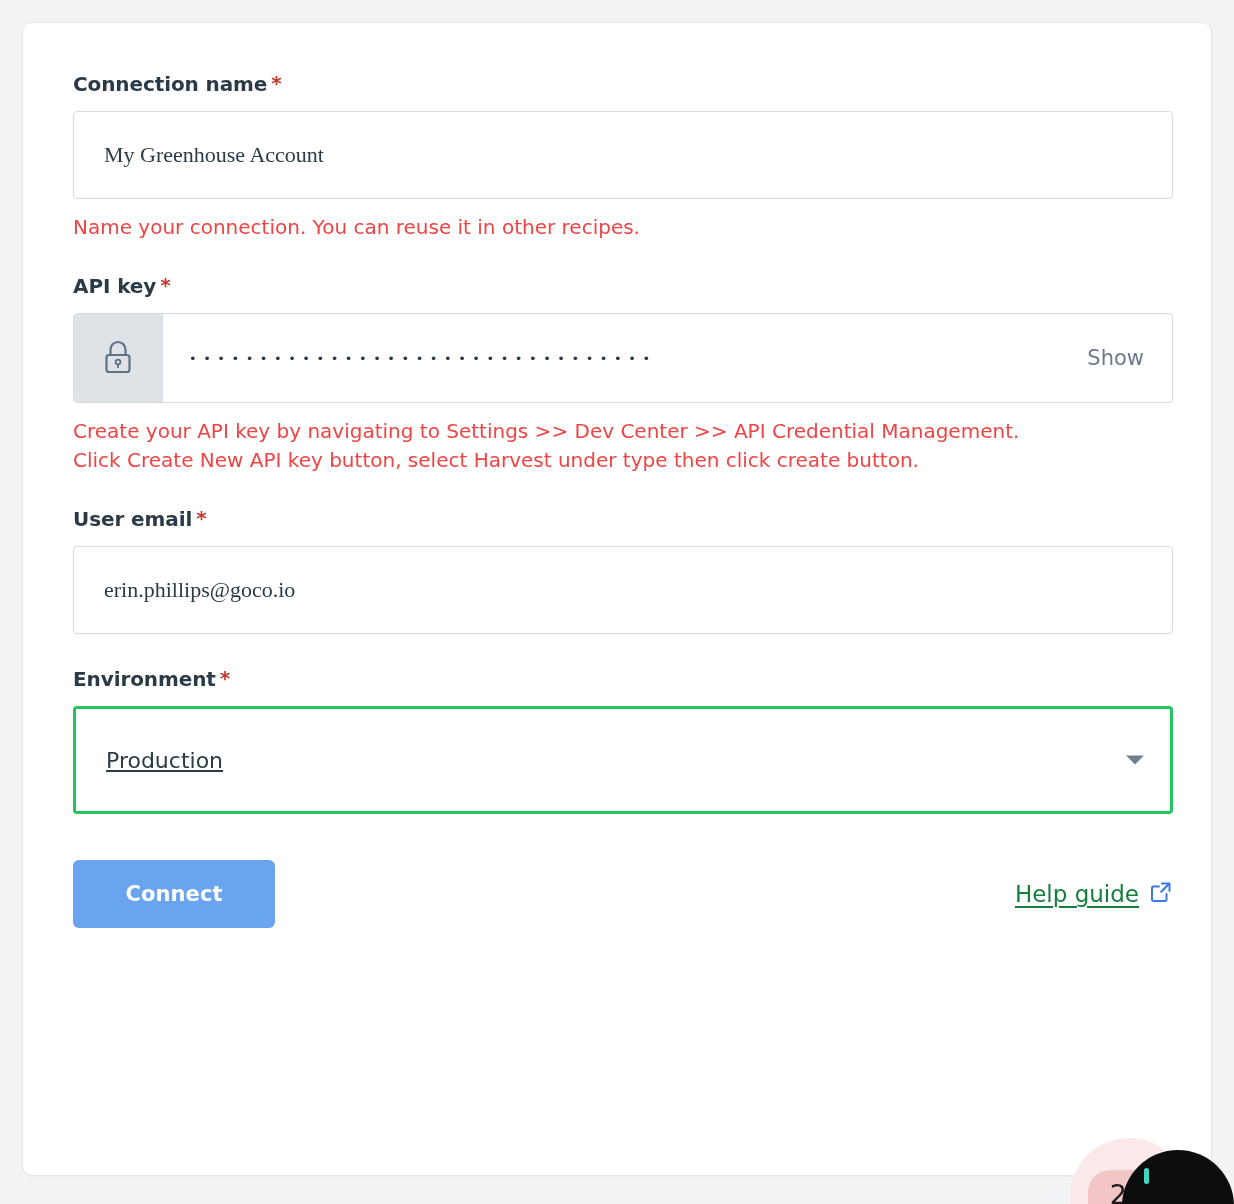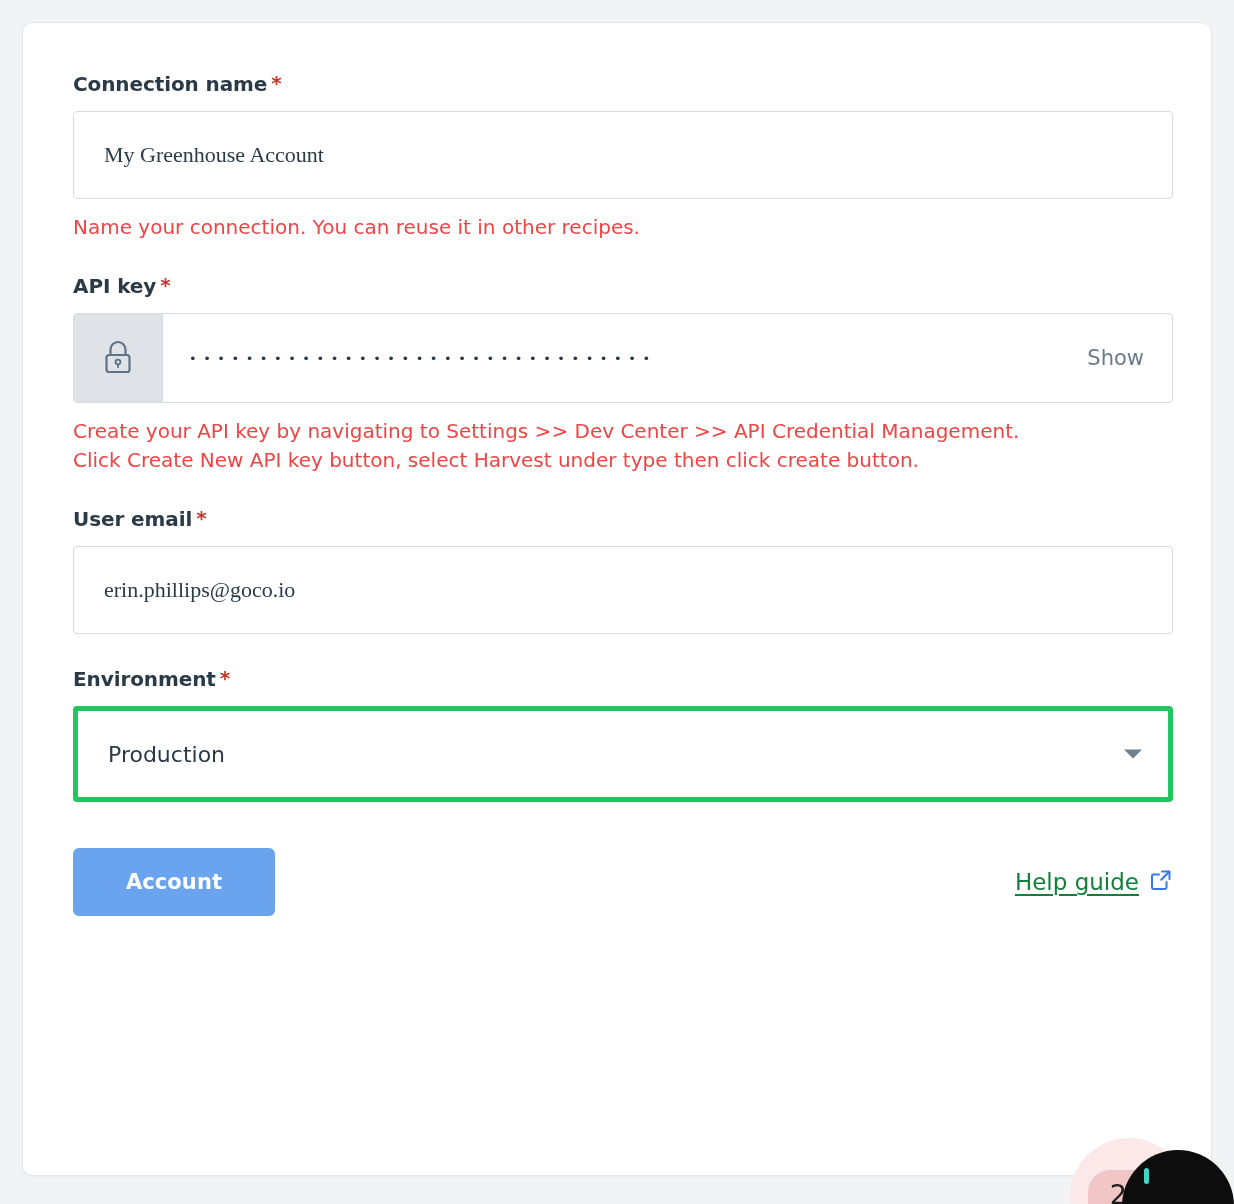--- a/index.html
+++ b/index.html
@@ -117,31 +117,32 @@
     margin-left: auto;
     font-size: 21px;
     color: #6b7b8a;
     cursor: pointer;
     padding-right: 6px;
   }
 
   
   .select-box {
     width: 1100px;
-    height: 96px;
-    border: 5px solid #22c55e;
+    height: 108px;
+    border: 3px solid #22c55e;
     border-radius: 4px;
     background: #fff;
     display: flex;
     align-items: center;
     padding: 0 30px;
     font-size: 22px;
     color: #2b3a47;
     cursor: pointer;
     position: relative;
+    text-decoration: underline;
   }
   .caret {
     position: absolute;
     right: 26px;
     top: 50%;
     transform: translateY(-50%);
     width: 0;
     height: 0;
     border-left: 9px solid transparent;
     border-right: 9px solid transparent;
@@ -293,21 +294,21 @@
       <div class="field-label">
         <span>Environment</span><span class="req">*</span>
       </div>
       <div class="select-box">
         <span class="val">Production</span>
         <span class="caret"></span>
       </div>
     </div>
 
     <div class="footer">
-      <button class="btn-connect">Account</button>
+      <button class="btn-connect">Connect</button>
       <a class="help-link">
         <span class="txt">Help guide</span>
         <span class="ext-icon">
           <svg width="24" height="24" viewBox="0 0 24 24" fill="none" aria-hidden="true">
             <path d="M13 3.5h7.5V11" stroke="#3b78e7" stroke-width="2" stroke-linecap="round" stroke-linejoin="round"></path>
             <path d="M20 4L12.2 11.8" stroke="#3b78e7" stroke-width="2" stroke-linecap="round"></path>
             <path d="M17.5 14v5.6a1.4 1.4 0 0 1-1.4 1.4H4.4A1.4 1.4 0 0 1 3 19.6V7.9a1.4 1.4 0 0 1 1.4-1.4H10" stroke="#3b78e7" stroke-width="2" stroke-linecap="round" stroke-linejoin="round"></path>
           </svg>
         </span>
       </a>

